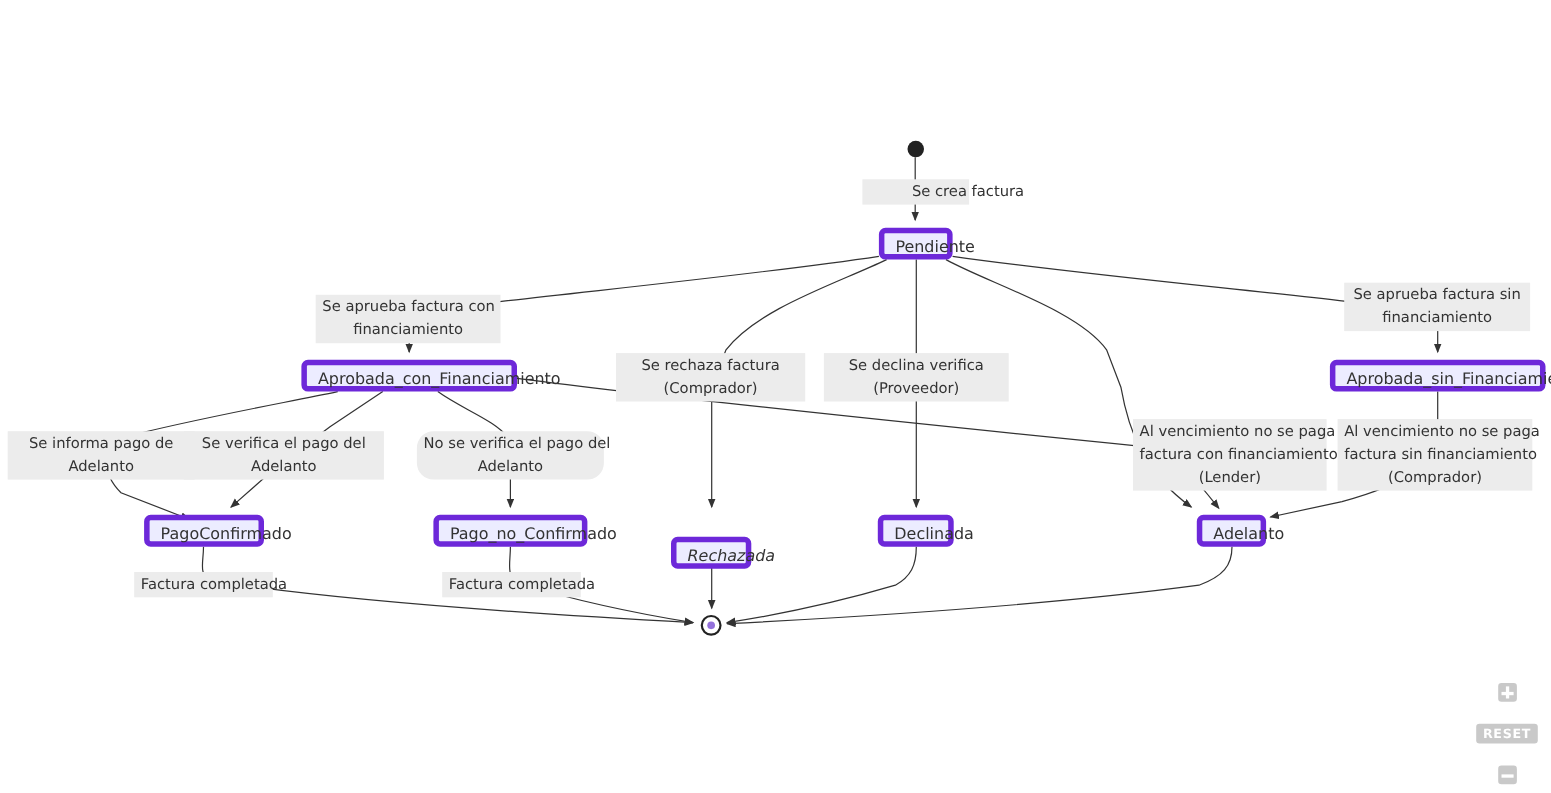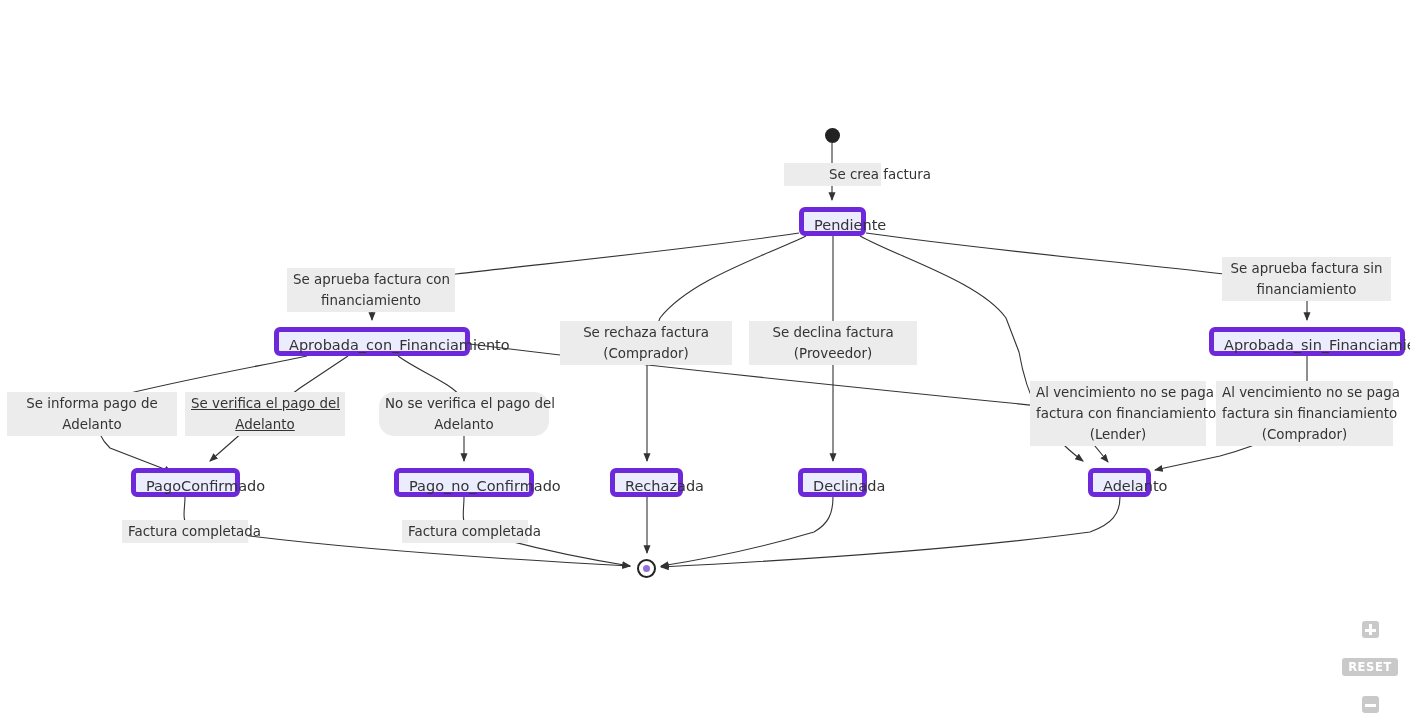--- a/index.html
+++ b/index.html
@@ -181,45 +181,45 @@
   <div class="state-node" style="left:799px; top:207px; width:67px;">Pendiente</div>
 
   <div class="state-node" style="left:274px; top:327px; width:196px;">Aprobada_con_Financiamiento</div>
 
   <div class="state-node" style="left:1209px; top:327px; width:196px;">Aprobada_sin_Financiamiento</div>
 
   <div class="state-node" style="left:131px; top:468px; width:109px;">PagoConfirmado</div>
 
   <div class="state-node" style="left:394px; top:468px; width:140px;">Pago_no_Confirmado</div>
 
-  <div class="state-node" style="left:610px; top:468px; width:73px;">Rechazada</div>
+  <div class="state-node" style="left:610px; top:488px; width:73px;font-style:italic;">Rechazada</div>
 
   <div class="state-node" style="left:798px; top:468px; width:69px;">Declinada</div>
 
   <div class="state-node" style="left:1088px; top:468px; width:63px;">Adelanto</div>
 
   <div class="edge-label" style="left:784px; top:163px; width:97px;padding-left:45px;">Se crea factura</div>
 
   <div class="edge-label" style="left:287px; top:257px; width:168px;margin-top:11px;">Se aprueba factura con
 financiamiento</div>
 
   <div class="edge-label" style="left:560px; top:321px; width:172px;">Se rechaza factura
 (Comprador)</div>
 
-  <div class="edge-label" style="left:749px; top:321px; width:168px;">Se declina factura
+  <div class="edge-label" style="left:749px; top:321px; width:168px;">Se declina verifica
 (Proveedor)</div>
 
 
   <div class="edge-label" style="left:1222px; top:257px; width:169px;">Se aprueba factura sin
 financiamiento</div>
 
   <div class="edge-label" style="left:7px; top:392px; width:170px;">Se informa pago de
 Adelanto</div>
 
-  <div class="edge-label" style="left:185px; top:392px; width:160px;text-decoration:underline;">Se verifica el pago del
+  <div class="edge-label" style="left:167px; top:392px; width:182px;">Se verifica el pago del
 Adelanto</div>
 
   <div class="edge-label" style="left:379px; top:392px; width:170px;border-radius:15px;">No se verifica el pago del
 Adelanto</div>
 
   <div class="edge-label" style="left:1030px; top:381px; width:176px;">Al vencimiento no se paga
 factura con financiamiento
 (Lender)</div>
 
   <div class="edge-label" style="left:1216px; top:381px; width:177px;">Al vencimiento no se paga

